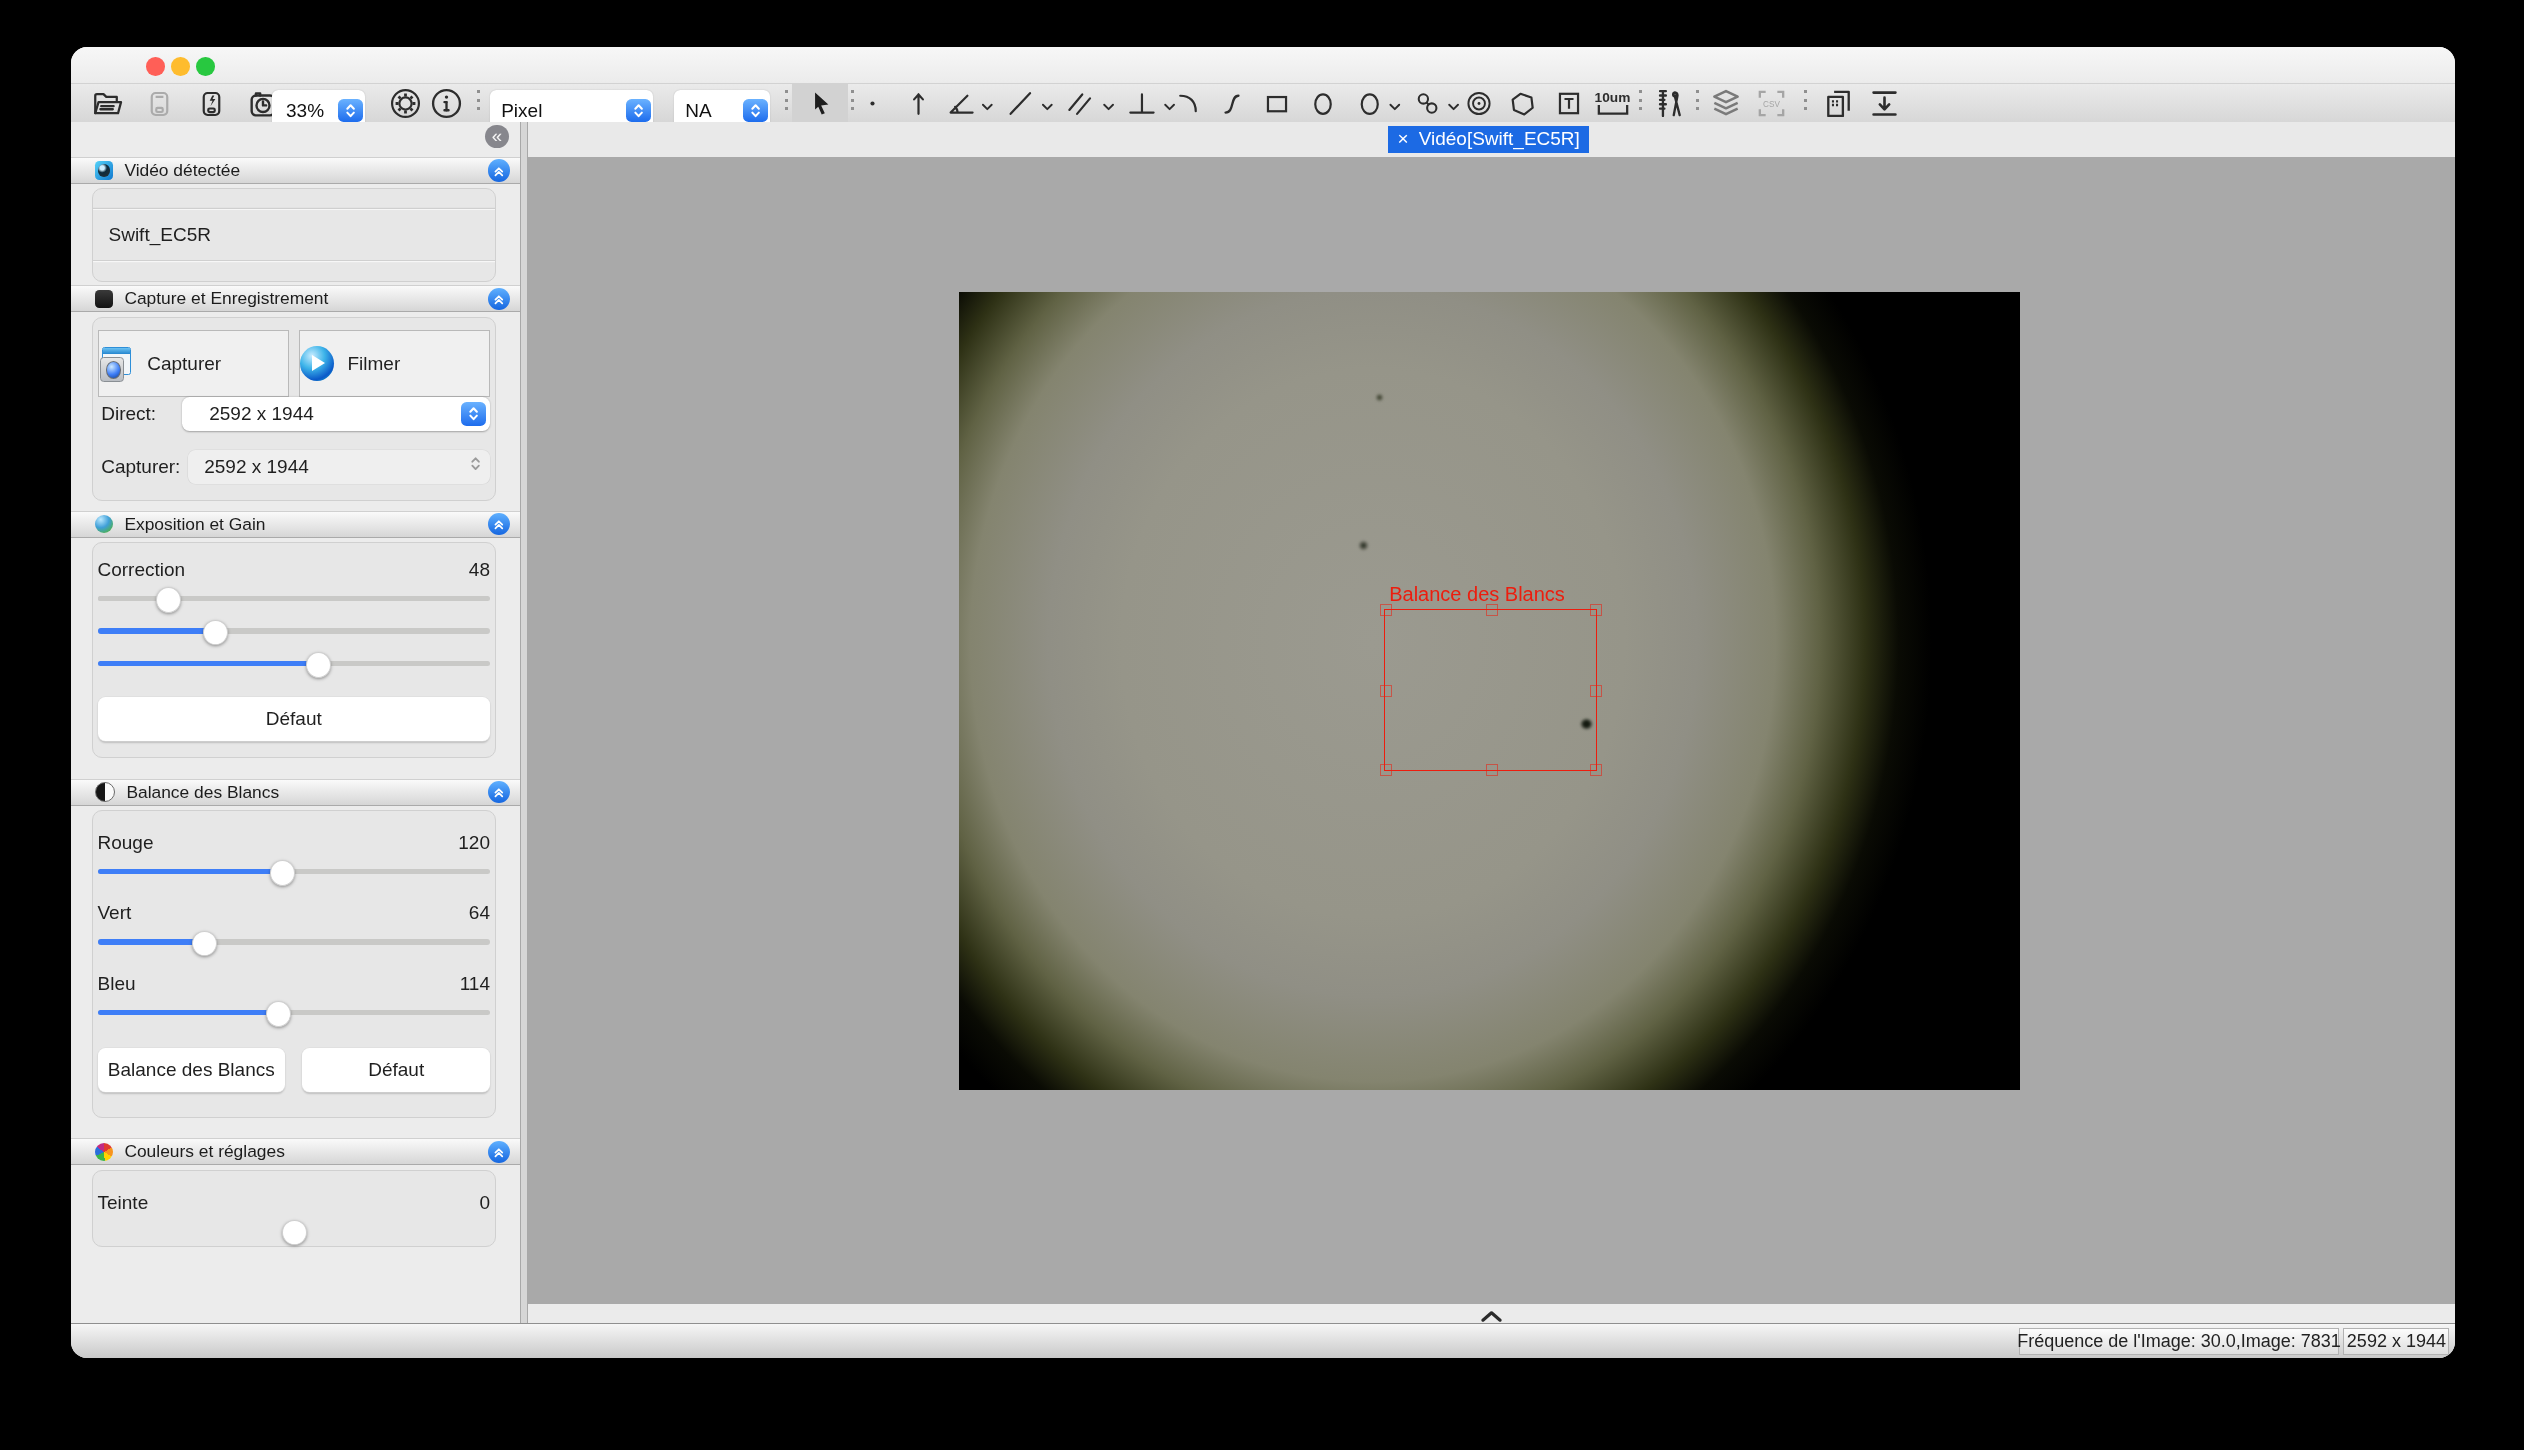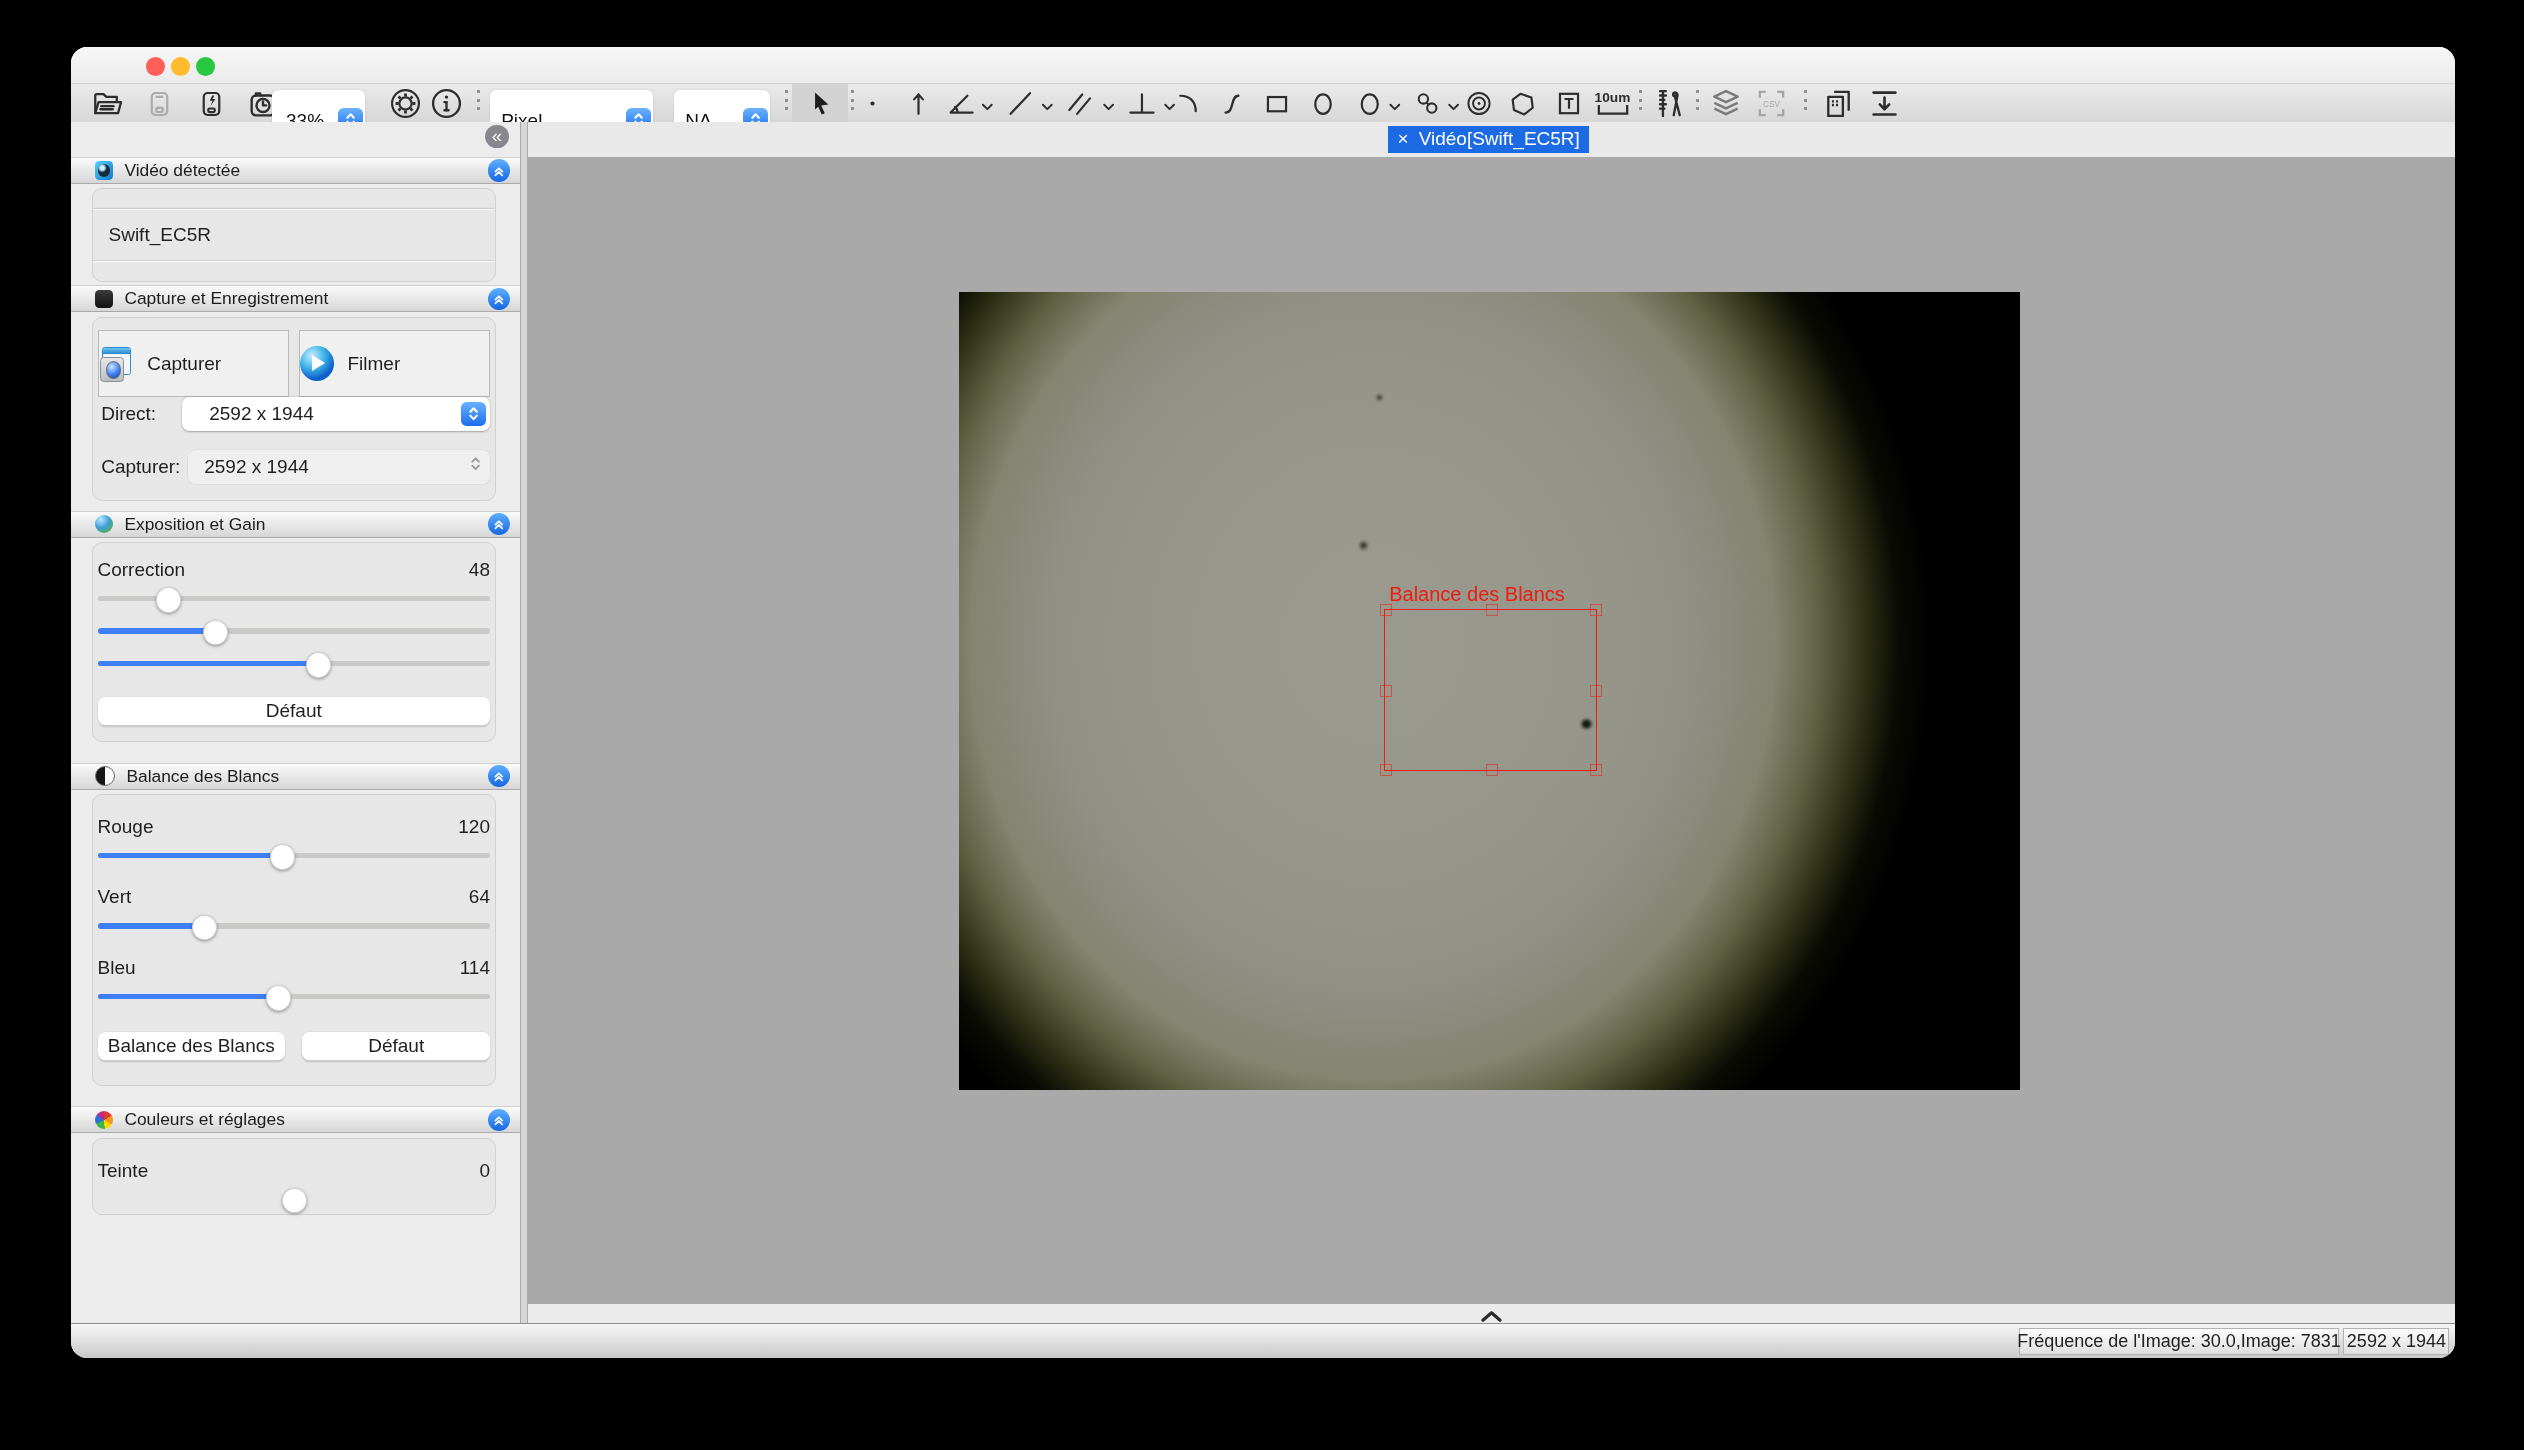--- a/index.html
+++ b/index.html
@@ -14,21 +14,21 @@
   .tl{position:absolute;top:10px;width:18.6px;height:18.6px;border-radius:50%;}
   .tl.red{left:75px;background:#ff5f57;}
   .tl.yellow{left:100px;background:#febc2e;}
   .tl.green{left:125px;background:#28c840;}
   .toolbar{position:absolute;left:0;top:36px;right:0;height:38px;border-top:0.6px solid #d2d2d2;}
   .titem{position:absolute;top:2.5px;height:34px;display:flex;align-items:center;justify-content:center;}
   .tsep{position:absolute;top:6.2px;width:2.5px;height:26px;
         background:repeating-linear-gradient(#8f8f8f 0 3.1px,transparent 3.1px 8.7px);}
   .selbox{position:absolute;top:0;height:38px;background:#d2d2d2;}
   .dd{position:absolute;top:5.6px;height:42px;background:#fff;border-radius:6.2px;
-      box-shadow:0 0.6px 1.2px rgba(0,0,0,.25);display:flex;align-items:flex-end;}
+      box-shadow:0 0.6px 1.2px rgba(0,0,0,.25);display:flex;align-items:center;}
   .dd .ddtext{flex:1;text-align:center;font-size:19px;color:#111;padding:0 5px;white-space:nowrap;}
   .stepper{width:25px;height:23.6px;margin-right:1.9px;border-radius:5.6px;
            background:linear-gradient(#6ab2ff,#1d6ced);display:flex;align-items:center;justify-content:center;}
 
   
   .content{position:absolute;left:0;top:75px;right:0;bottom:34px;display:flex;}
   .sidebar{position:relative;width:449px;background:#ececec;overflow:hidden;flex:none;}
   .divider{width:6.2px;flex:none;background:#d6d6d6;border-left:1.2px solid #a8a8a8;border-right:1.2px solid #a8a8a8;}
   .main{position:relative;flex:1;background:#a9a9a9;}
 
@@ -72,21 +72,21 @@
   .chkrow{display:flex;align-items:center;gap:12.4px;padding:18.6px 5px 0 5px;font-size:19px;}
   .chk{width:20px;height:20px;background:#fff;border:1.2px solid #b5b5b5;border-radius:5px;flex:none;}
   .srow{display:flex;justify-content:space-between;align-items:center;
         padding:16px 5px 0 5px;font-size:19px;}
   .slider{position:relative;height:30px;margin:2.5px 5px 0 5px;}
   .track{position:absolute;left:0;right:0;top:12.4px;height:5.6px;border-radius:3.1px;background:#c9c9c7;}
   .fill{position:absolute;left:0;top:12.4px;height:5.6px;border-radius:3.1px;background:#3e7ef7;width:var(--pct,0%);}
   .plain .fill{background:#c9c9c7;}
   .thumb{position:absolute;top:3.7px;left:var(--pct,0%);width:23px;height:23.6px;margin-left:-11.8px;
          background:#fff;border-radius:50%;border:0.6px solid #cfcfcf;box-shadow:0 1.2px 3.1px rgba(0,0,0,.35);}
-  .wbtn{height:28px;background:#fff;border-radius:7.5px;box-shadow:0 0 0 0.6px #dcdcdc,0 1.2px 1.9px rgba(0,0,0,.18);
+  .wbtn{height:44px;background:#fff;border-radius:7.5px;box-shadow:0 0 0 0.6px #dcdcdc,0 1.2px 1.9px rgba(0,0,0,.18);
         display:flex;align-items:center;justify-content:center;font-size:19px;}
   .btnfull{margin:18.6px 5px 0 5px;}
   .btnrow{display:flex;gap:17.4px;margin:21px 5px 0 5px;}
   .btnrow .wbtn{flex:1;}
 
   
   .tabbar{position:absolute;left:0;top:0;right:0;height:35px;background:#e9e9e9;border-bottom:0.6px solid #c6c6c6;}
   .tab{position:absolute;left:860px;top:3.7px;width:201px;height:27px;background:#1c6ae4;color:#fff;
        display:flex;align-items:center;justify-content:center;gap:10px;font-size:19px;}
   .canvas{position:absolute;left:0;top:35px;right:0;bottom:20.5px;background:#a9a9a9;overflow:hidden;}

